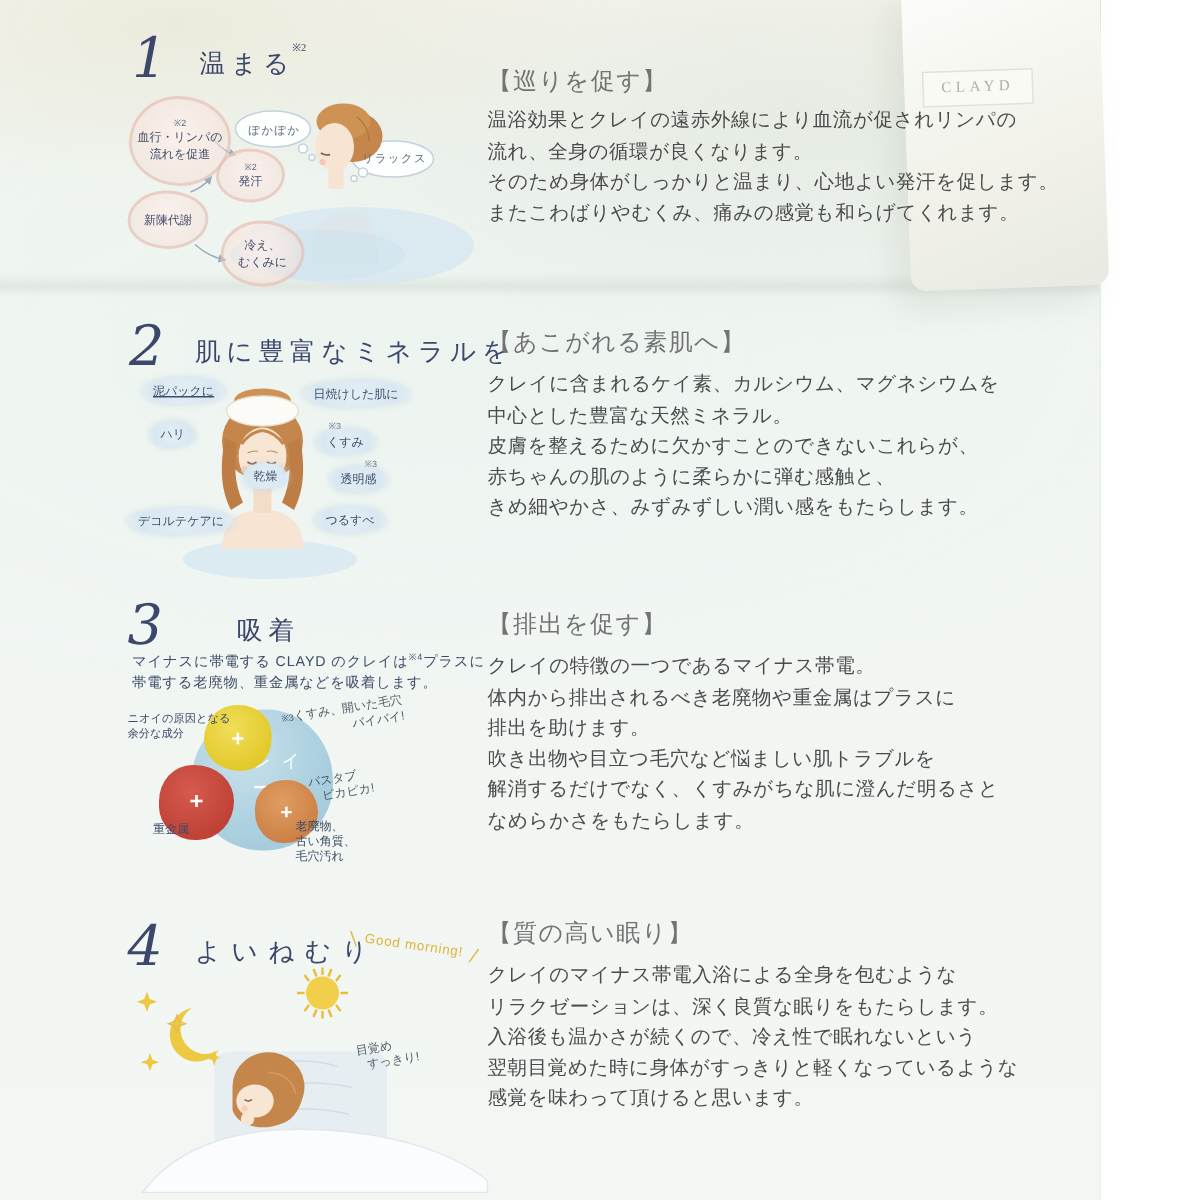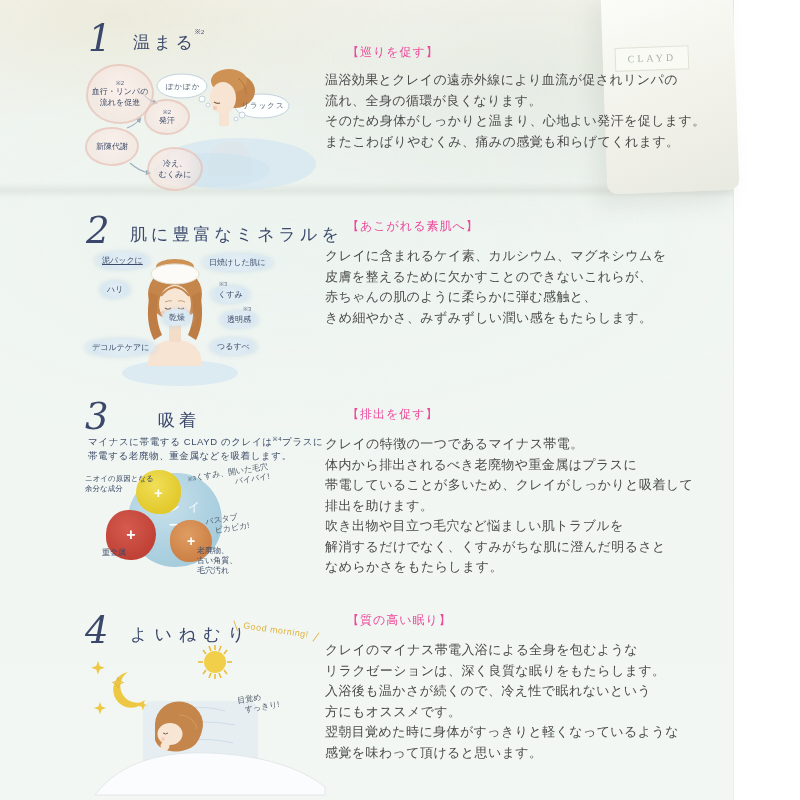--- a/index.html
+++ b/index.html
@@ -20,21 +20,21 @@
       box-shadow:-10px 12px 20px rgba(120,130,112,.12);}
   .pouch-label{position:absolute;left:12px;top:58px;width:72px;height:22px;background:#fafaf5;
       border:1px solid #e1e1d6;color:#a9b1a5;font-size:10px;letter-spacing:3px;text-align:center;
       line-height:22px;font-family:"Liberation Serif",serif;}
 
   .num{position:absolute;font-family:"DejaVu Serif",serif;font-style:italic;color:#3b486b;
        font-size:37px;line-height:1;}
   .sec-title{position:absolute;font-family:"Liberation Serif","DejaVu Serif",serif;color:#3b486b;
        font-size:17px;letter-spacing:4px;line-height:1;white-space:nowrap;}
   .sec-title sup{font-size:7px;letter-spacing:0;position:relative;top:-7px;left:-2px;}
-  .gh{position:absolute;color:#ec4899;font-size:12px;letter-spacing:1px;white-space:nowrap;margin-left:22px;}
+  .gh{position:absolute;color:#737373;font-size:16px;letter-spacing:1px;white-space:nowrap;}
   .body{position:absolute;font-size:13px;line-height:20.5px;letter-spacing:.4px;color:#4b4b4b;}
   .body div{white-space:nowrap;}
 
   
   .pk{position:absolute;display:flex;flex-direction:column;align-items:center;justify-content:center;
       text-align:center;color:#3e4c68;font-size:8px;line-height:11px;
       border:2px solid rgba(225,183,169,.55);
       background:radial-gradient(circle at 50% 42%,rgba(251,240,236,.95),rgba(246,227,220,.6) 62%,rgba(242,214,204,.25) 80%,rgba(255,255,255,0));
       border-radius:48% 52% 50% 50%/52% 48% 52% 48%;}
   .pk .n{font-size:6px;color:#5a6880;line-height:6px;}
@@ -173,20 +173,21 @@
   <div class="bt" style="left:202px;top:254px;">日焼けした肌に</div>
   <div class="tag-note" style="left:219px;top:280px;">※3</div>
   <div class="bt" style="left:211px;top:286px;">くすみ</div>
   <div class="tag-note" style="left:243px;top:305px;">※3</div>
   <div class="bt" style="left:220px;top:311px;">透明感</div>
   <div class="bt" style="left:210px;top:338px;">つるすべ</div>
 
   <div class="gh" style="left:325px;top:218px;">【あこがれる素肌へ】</div>
   <div class="body" style="left:325px;top:246px;">
     <div>クレイに含まれるケイ素、カルシウム、マグネシウムを</div>
+    <div>中心とした豊富な天然ミネラル。</div>
     <div>皮膚を整えるために欠かすことのできないこれらが、</div>
     <div>赤ちゃんの肌のように柔らかに弾む感触と、</div>
     <div>きめ細やかさ、みずみずしい潤い感をもたらします。</div>
   </div>
 
   <div class="num" style="left:85px;top:398px;">3</div>
   <div class="sec-title" style="left:127px;top:412px;padding-left:31px;"><span>吸着</span></div>
   <div class="sub3" style="left:88px;top:432px;">
     <div><span>マイナスに帯電する CLAYD のクレイは</span><sup>※4</sup><span>プラスに</span></div>
     <div>帯電する老廃物、重金属などを吸着します。</div>
@@ -220,21 +221,20 @@
   </div>
   <div class="hand" style="left:206px;top:514px;transform:rotate(-9deg);">
     <div>バスタブ</div>
     <div style="margin-left:8px;">ピカピカ!</div>
   </div>
 
   <div class="gh" style="left:325px;top:406px;">【排出を促す】</div>
   <div class="body" style="left:325px;top:434px;">
     <div>クレイの特徴の一つであるマイナス帯電。</div>
     <div>体内から排出されるべき老廃物や重金属はプラスに</div>
-    <div>帯電していることが多いため、クレイがしっかりと吸着して</div>
     <div>排出を助けます。</div>
     <div>吹き出物や目立つ毛穴など悩ましい肌トラブルを</div>
     <div>解消するだけでなく、くすみがちな肌に澄んだ明るさと</div>
     <div>なめらかさをもたらします。</div>
   </div>
 
   <div class="num" style="left:85px;top:612px;">4</div>
   <div class="sec-title" style="left:130px;top:626px;letter-spacing:7px;"><span>よいねむり</span></div>
 
   <svg style="left:85px;top:645px;width:245px;height:150px;" viewBox="0 0 245 150">
@@ -273,17 +273,16 @@
   <div class="hand" style="left:238px;top:693px;transform:rotate(-9deg);">
     <div>目覚め</div>
     <div style="margin-left:6px;">すっきり!</div>
   </div>
 
   <div class="gh" style="left:325px;top:612px;">【質の高い眠り】</div>
   <div class="body" style="left:325px;top:640px;">
     <div>クレイのマイナス帯電入浴による全身を包むような</div>
     <div>リラクゼーションは、深く良質な眠りをもたらします。</div>
     <div>入浴後も温かさが続くので、冷え性で眠れないという</div>
-    <div>方にもオススメです。</div>
     <div>翌朝目覚めた時に身体がすっきりと軽くなっているような</div>
     <div>感覚を味わって頂けると思います。</div>
   </div>
 </div>
 
 </body></html>

